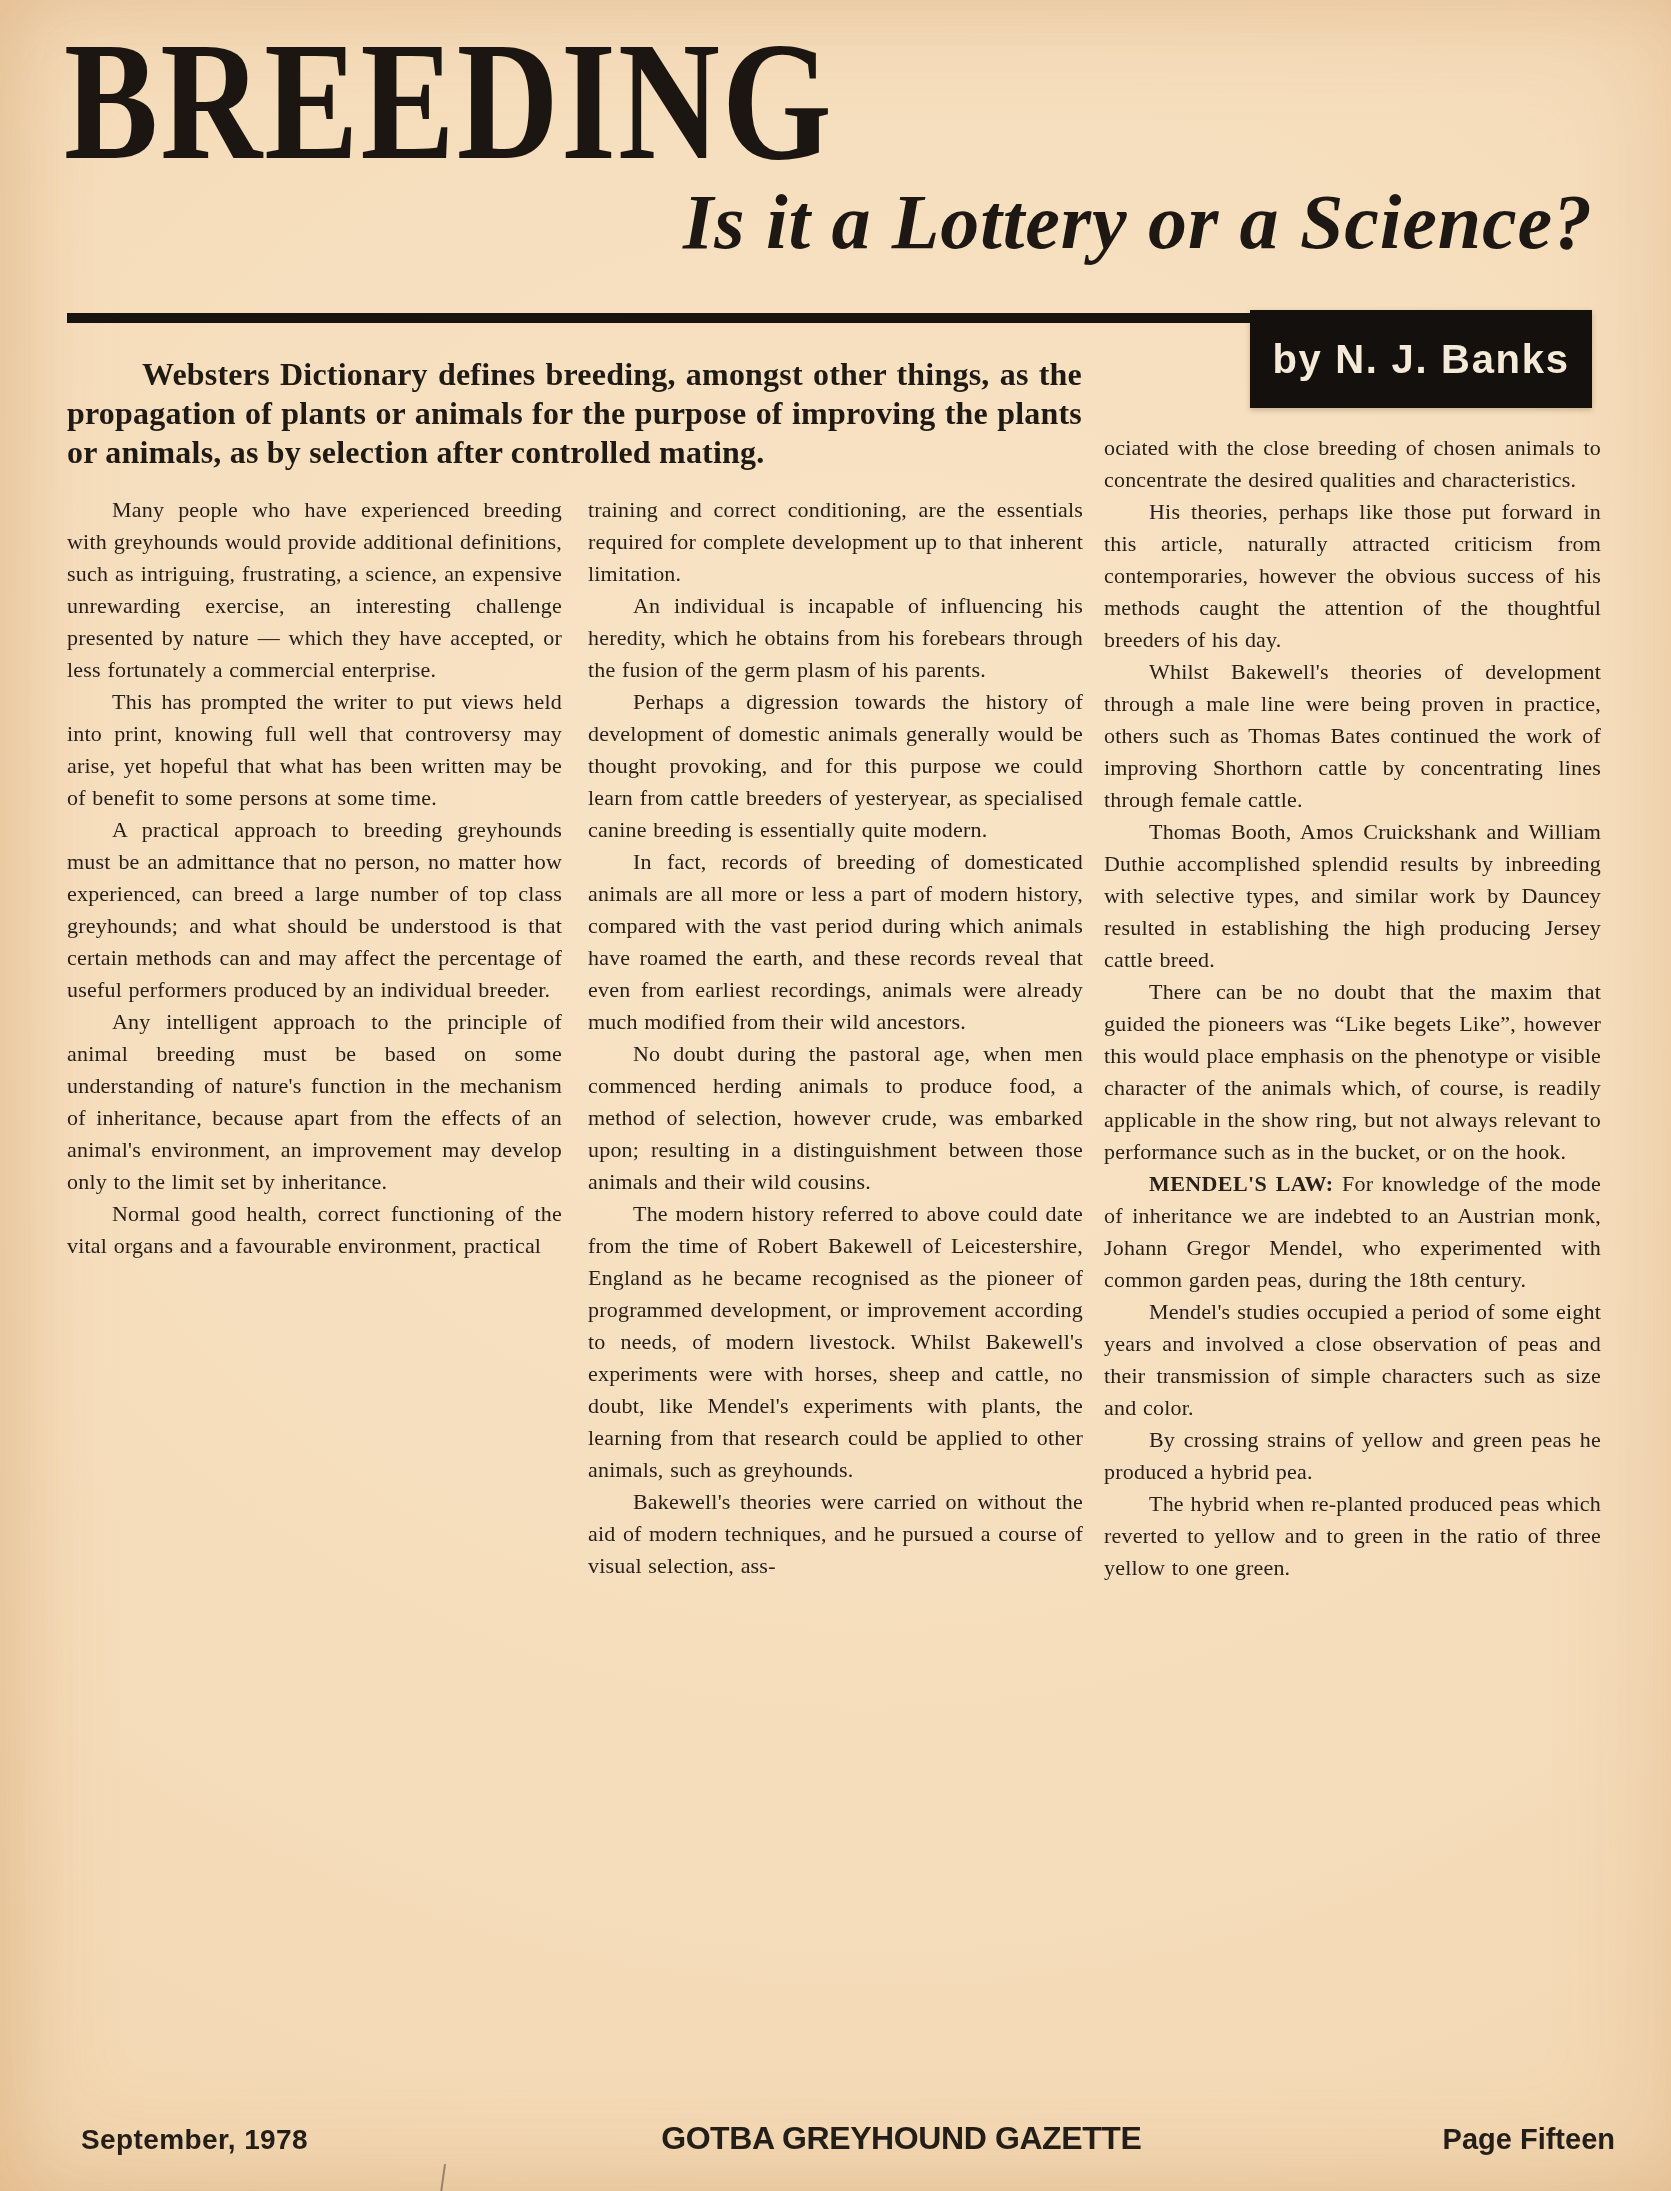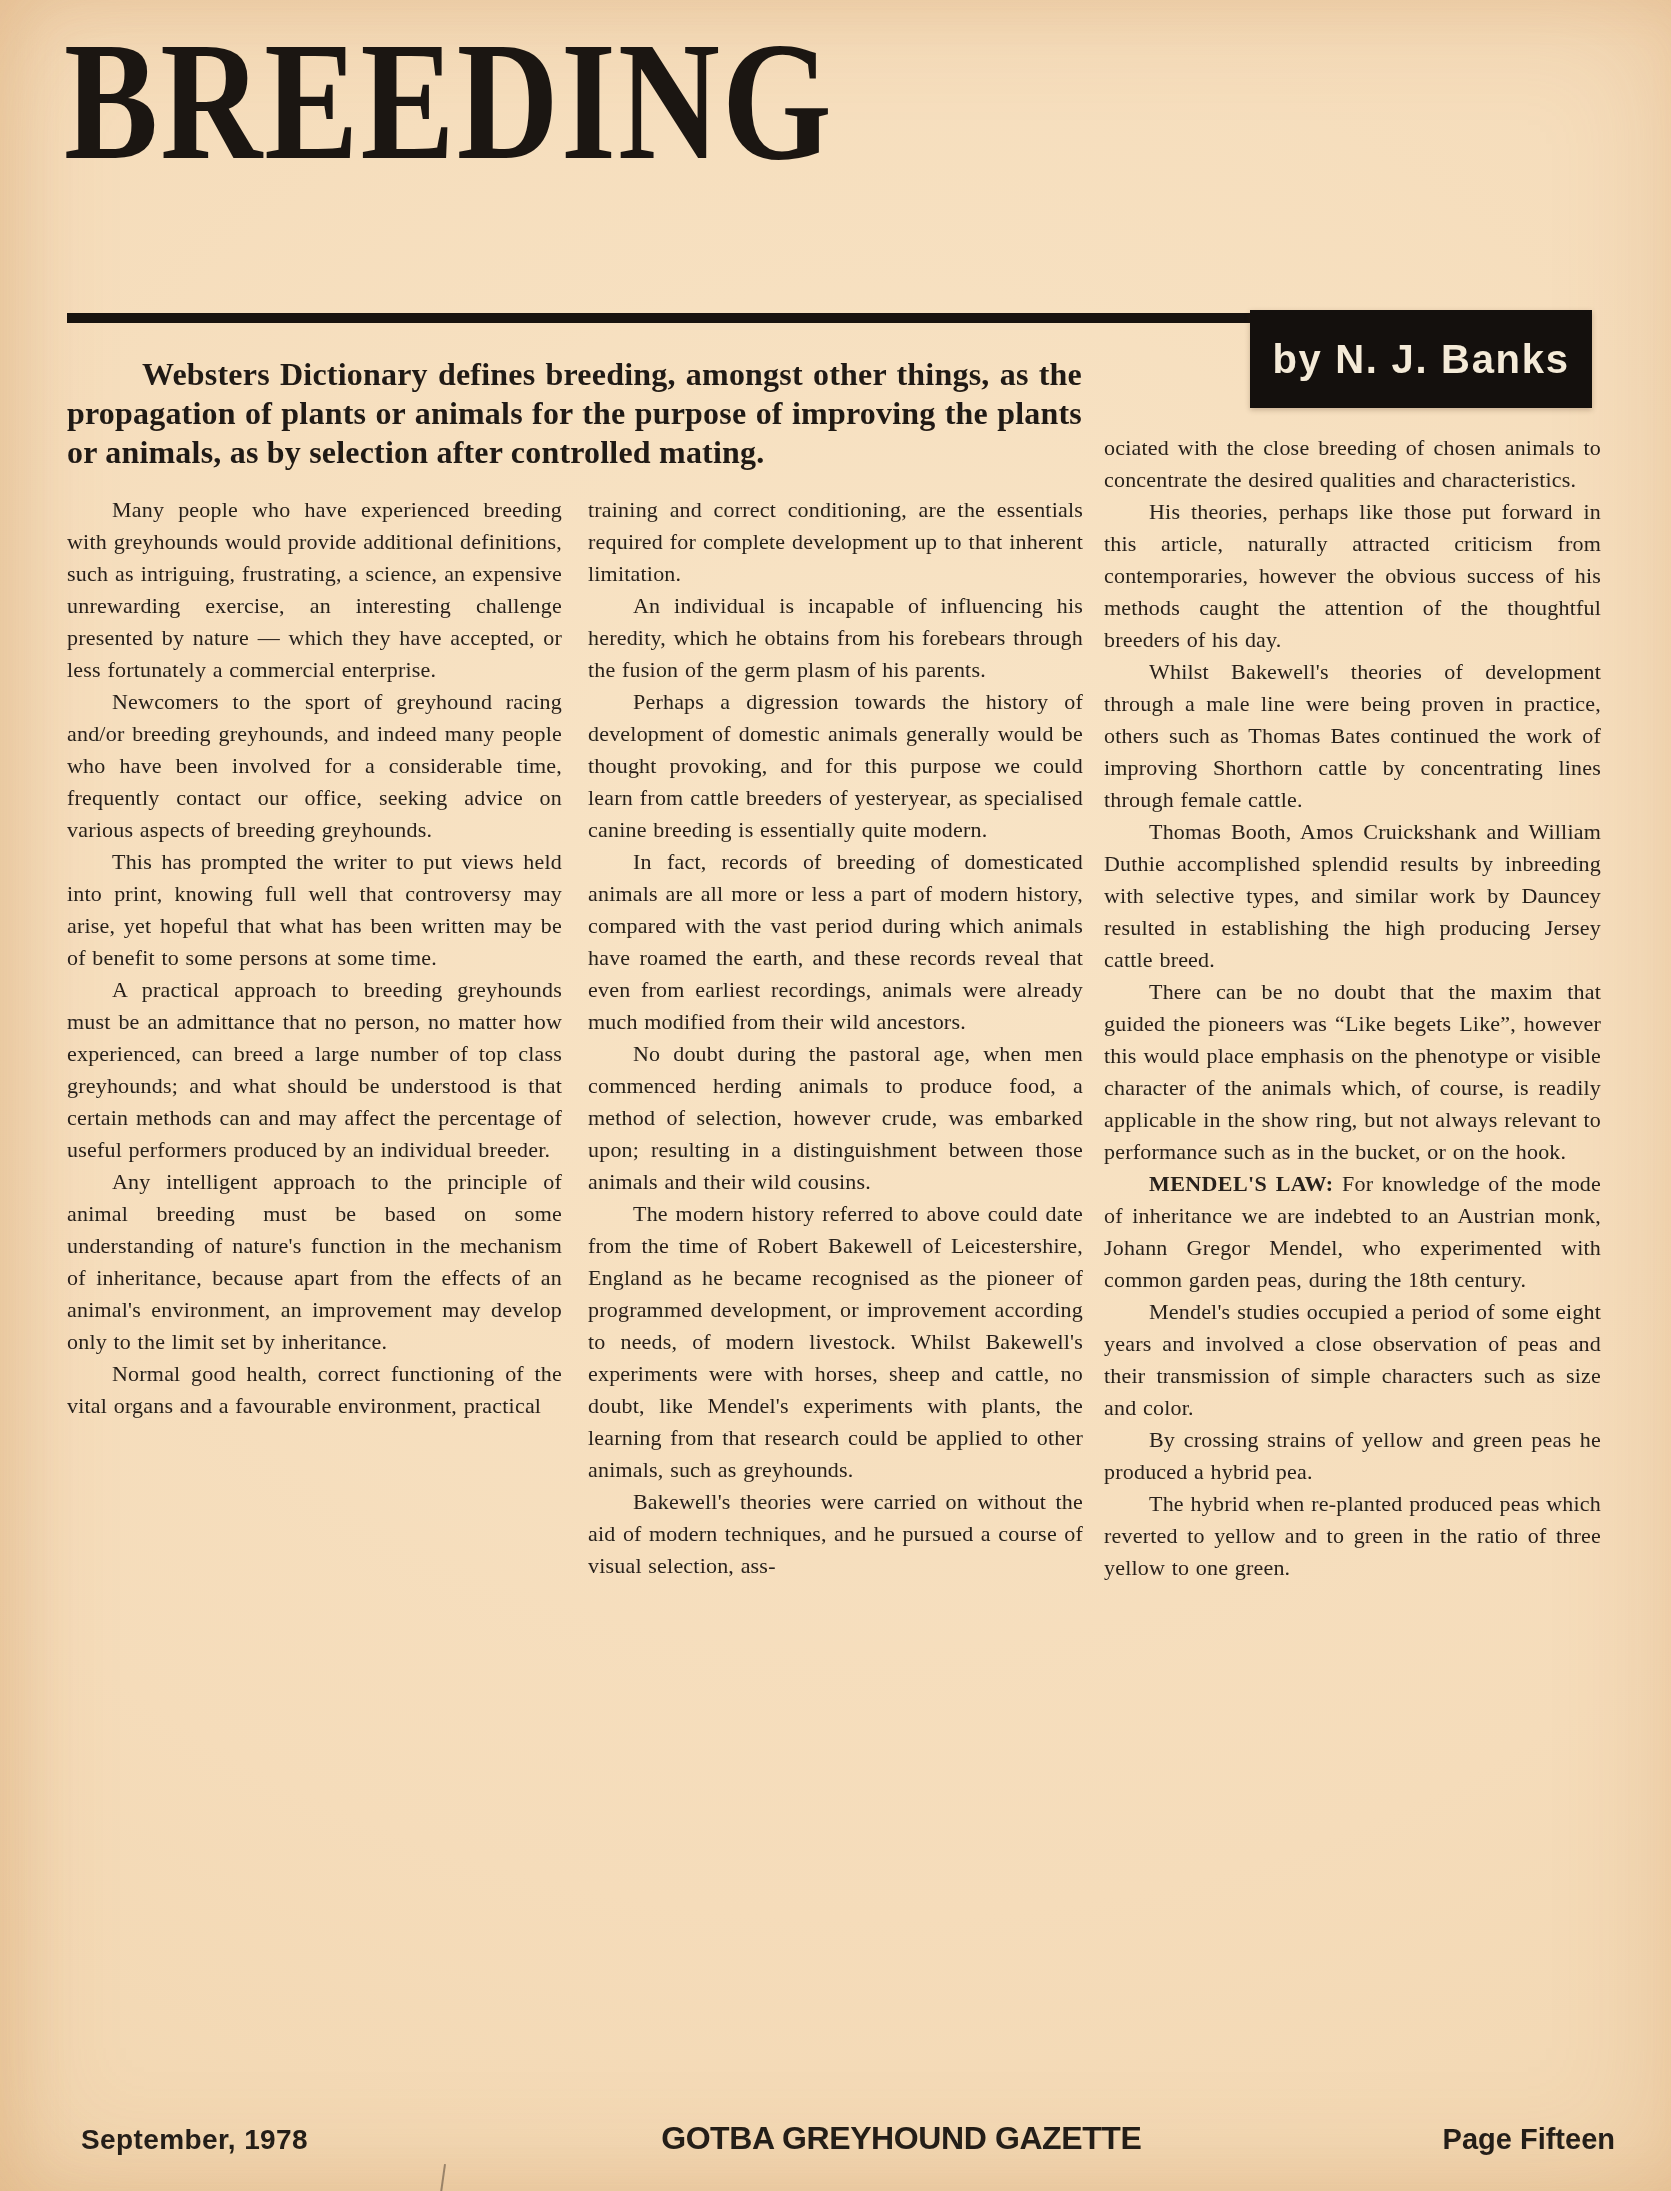--- a/index.html
+++ b/index.html
@@ -124,35 +124,35 @@
     transform: rotate(8deg);
   }
 </style>
 </head>
 <body>
 
 <div class="page">
 
   <div class="masthead">
     <h1 class="title">BREEDING</h1>
+    <div class="subtitle">Is it a Lottery or a Science?</div>
   </div>
 
   <div class="rule"></div>
 
   <div class="byline-box">
     <span>by N. J. Banks</span>
   </div>
 
   <div class="content">
     <div class="left-pane">
       <p class="lead">Websters Dictionary defines breeding, amongst other things, as the propagation of plants or animals for the purpose of improving the plants or animals, as by selection after controlled mating.</p>
       <div class="cols2">
         <div class="col">
             <p>Many people who have experienced breeding with greyhounds would provide additional definitions, such as intriguing, frustrating, a science, an expensive unrewarding exercise, an interesting challenge presented by nature — which they have accepted, or less fortunately a commercial enterprise.</p>
-            <p>Newcomers to the sport of greyhound racing and/or breeding greyhounds, and indeed many people who have been involved for a considerable time, frequently contact our office, seeking advice on various aspects of breeding greyhounds.</p>
             <p>This has prompted the writer to put views held into print, knowing full well that controversy may arise, yet hopeful that what has been written may be of benefit to some persons at some time.</p>
             <p>A practical approach to breeding greyhounds must be an admittance that no person, no matter how experienced, can breed a large number of top class greyhounds; and what should be understood is that certain methods can and may affect the percentage of useful performers produced by an individual breeder.</p>
             <p>Any intelligent approach to the principle of animal breeding must be based on some understanding of nature's function in the mechanism of inheritance, because apart from the effects of an animal's environment, an improvement may develop only to the limit set by inheritance.</p>
             <p>Normal good health, correct functioning of the vital organs and a favourable environment, practical</p>
           </div>
         <div class="col">
             <p class="noindent">training and correct conditioning, are the essentials required for complete development up to that inherent limitation.</p>
             <p>An individual is incapable of influencing his heredity, which he obtains from his forebears through the fusion of the germ plasm of his parents.</p>
             <p>Perhaps a digression towards the history of development of domestic animals generally would be thought provoking, and for this purpose we could learn from cattle breeders of yesteryear, as specialised canine breeding is essentially quite modern.</p>
             <p>In fact, records of breeding of domesticated animals are all more or less a part of modern history, compared with the vast period during which animals have roamed the earth, and these records reveal that even from earliest recordings, animals were already much modified from their wild ancestors.</p>

